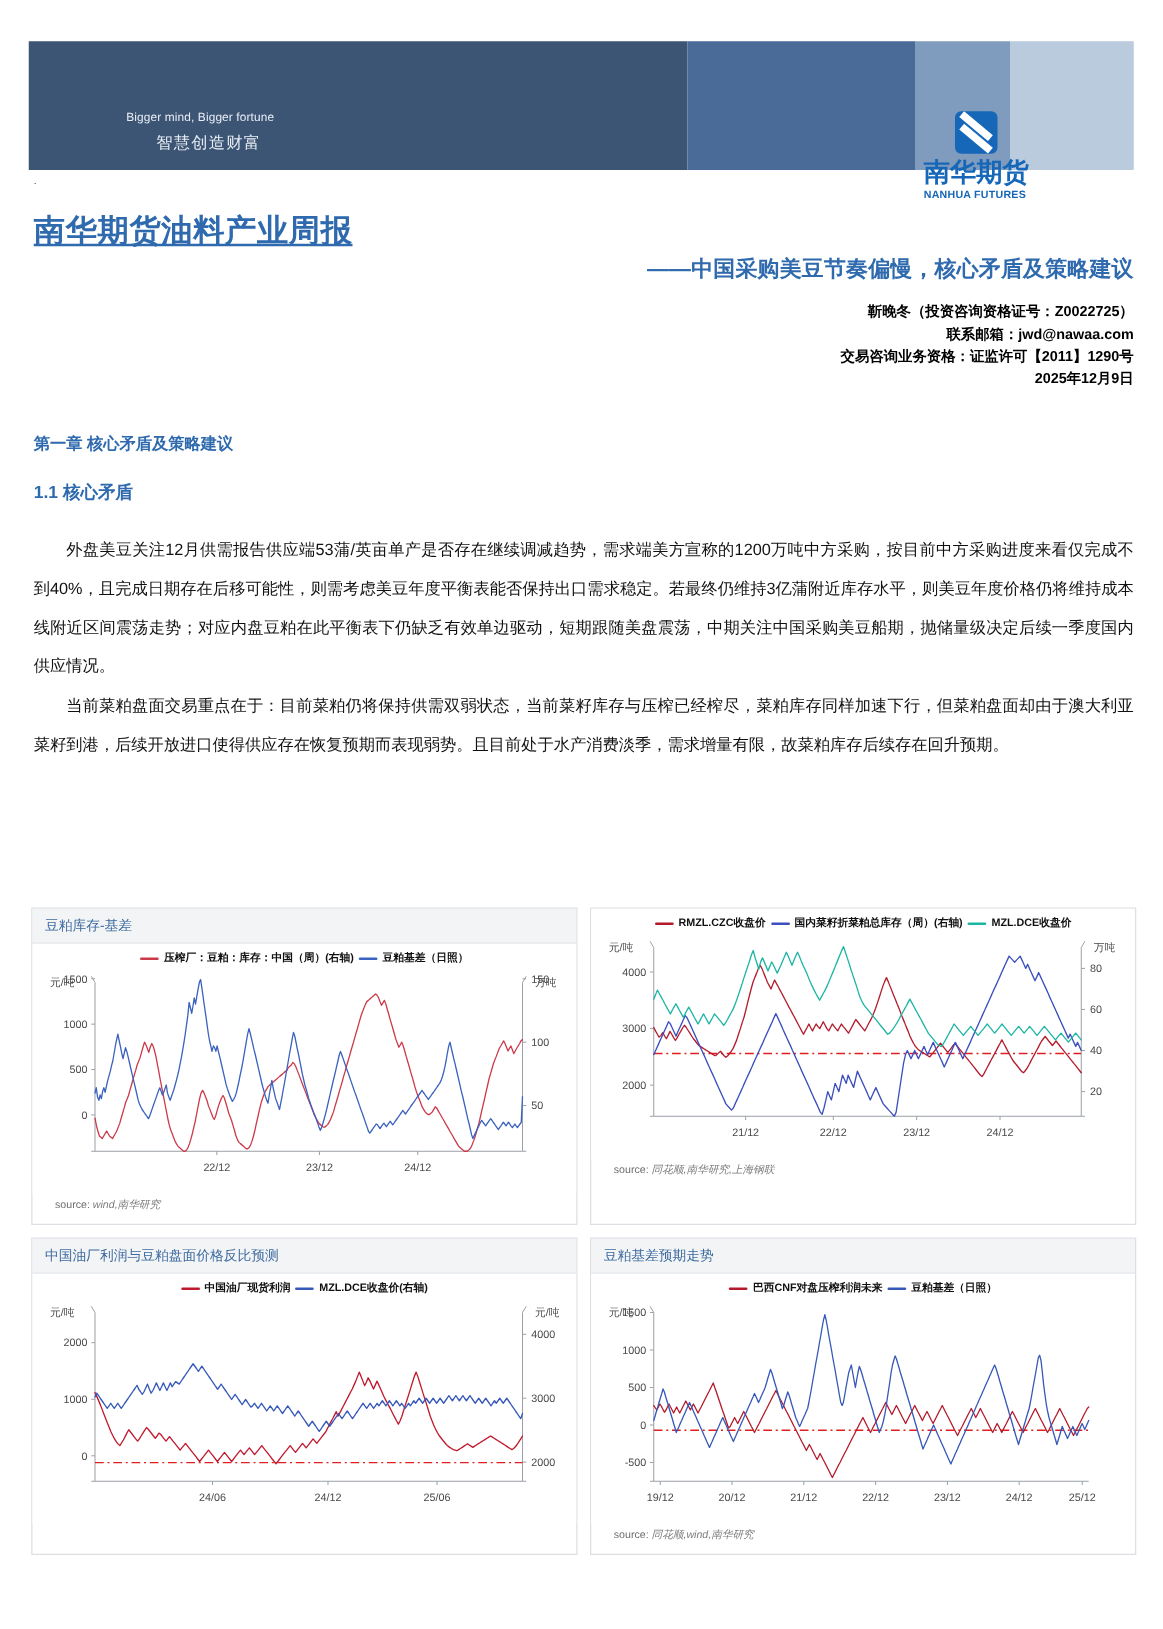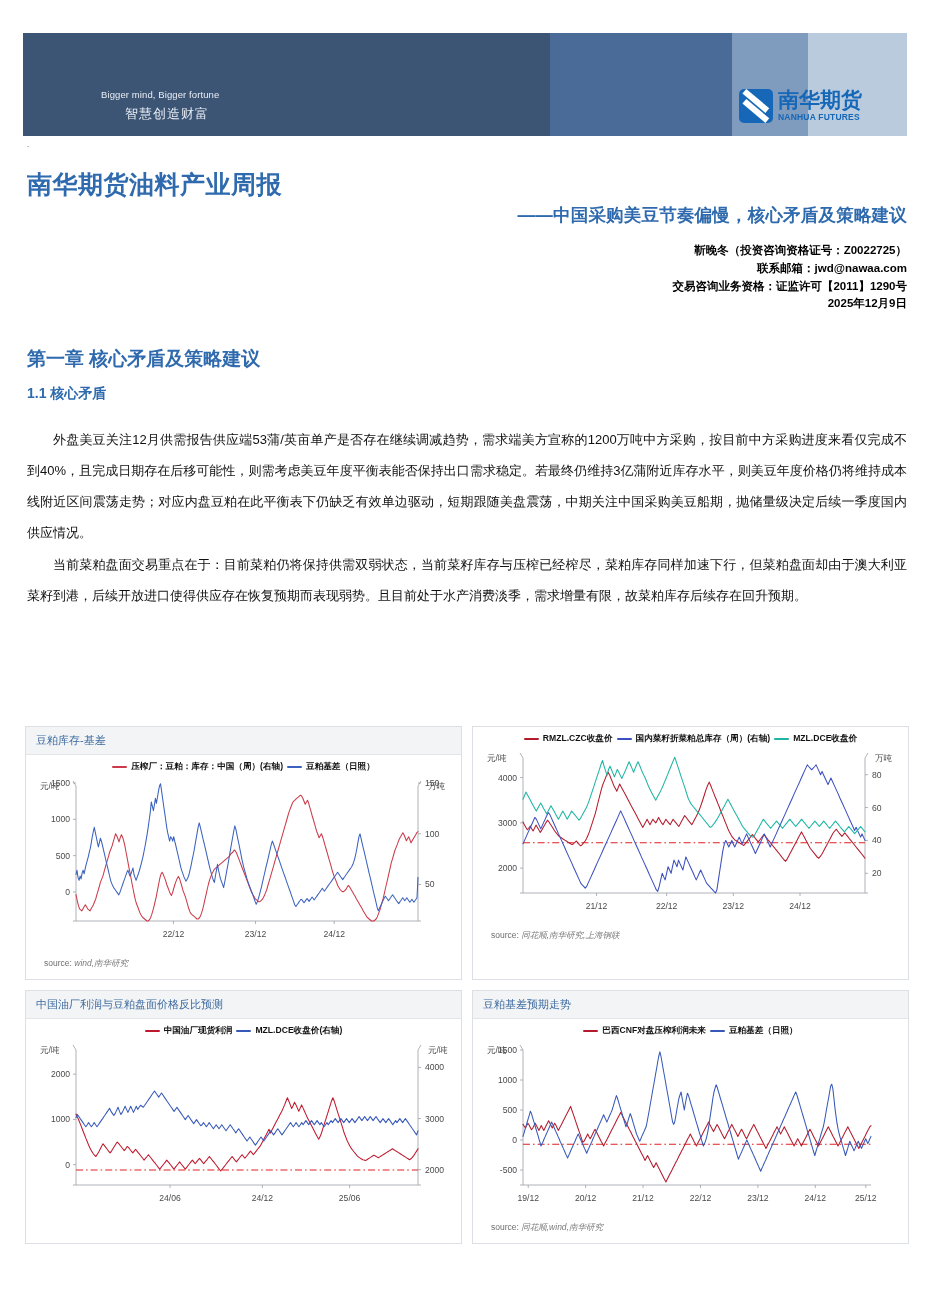--- a/index.html
+++ b/index.html
@@ -16,42 +16,42 @@
   .banner{position:absolute;left:23px;top:33px;width:884px;height:91px;}
   .banner-seg{position:absolute;top:0;height:103px;}
   .seg-a{left:0;width:527px;background:#3d5575;}
   .seg-b{left:527px;width:182px;background:#4a6b97;}
   .seg-c{left:709px;width:76px;background:#7f9bbd;}
   .seg-d{left:785px;width:99px;background:#b9cbdd;}
   .slogan{position:absolute;left:78px;top:55px;color:#e8eef5;line-height:1.45;}
   .slogan .en{font-size:9.5px;letter-spacing:.1px;font-weight:400;white-space:nowrap;}
   .slogan .cn{font-size:13px;margin-top:3px;margin-left:24px;letter-spacing:1px;white-space:nowrap;}
 
-  .logo-wrap{position:absolute;left:716px;top:56px;display:flex;align-items:center;gap:5px;}
+  .logo-wrap{position:absolute;left:716px;top:56px;display:flex;align-items:center;gap:5px;flex-direction:column;}
   .logo-mark{width:34px;height:34px;background:#1667b8;border-radius:5px;position:relative;overflow:hidden;flex:0 0 auto;}
   .logo-mark .bar{position:absolute;background:#fff;}
   .logo-mark .b1{width:30px;height:5.5px;left:2px;top:9px;transform:rotate(40deg);transform-origin:center;}
   .logo-mark .b2{width:30px;height:5.5px;left:2px;top:19px;transform:rotate(40deg);transform-origin:center;}
   .logo-text{line-height:1;}
   .logo-cn{font-size:21px;font-weight:700;color:#1667b8;letter-spacing:0px;white-space:nowrap;
            font-family:"DejaVu Sans","Liberation Sans",sans-serif;}
   .logo-en{font-size:8.5px;font-weight:700;color:#1667b8;letter-spacing:.2px;margin-top:2px;white-space:nowrap;}
   .tiny-dot{position:absolute;left:27px;top:140px;font-size:8px;color:#333;}
 
   
   .doc-title{position:absolute;left:27px;top:168px;font-size:25px;font-weight:700;color:#2e6aad;
-             letter-spacing:.5px;white-space:nowrap;}
+             letter-spacing:.5px;white-space:nowrap;text-decoration:underline;}
   .doc-subtitle{position:absolute;right:23px;top:203px;font-size:17.5px;font-weight:700;color:#2e6aad;
                 white-space:nowrap;letter-spacing:.2px;}
   .meta{position:absolute;right:23px;top:242px;text-align:right;font-size:11.5px;font-weight:700;
         line-height:1.55;color:#000;}
   .meta div{white-space:nowrap;}
 
   
-  .h1{position:absolute;left:27px;top:346px;font-size:19px;font-weight:700;color:#2e6aad;white-space:nowrap;}
+  .h1{position:absolute;left:27px;top:346px;font-size:13px;font-weight:700;color:#2e6aad;white-space:nowrap;}
   .h2{position:absolute;left:27px;top:385px;font-size:14px;font-weight:700;color:#2e6aad;white-space:nowrap;}
 
   
   .body-text{position:absolute;left:27px;top:424px;width:880px;}
   .para{font-size:13px;line-height:31px;text-align:justify;text-justify:inter-ideograph;
         text-indent:2em;color:#111;margin:0 0 1px 0;}
 
   
   .charts{position:absolute;left:25px;top:726px;width:884px;}
   .chart-row{display:flex;gap:10px;margin-bottom:10px;}

